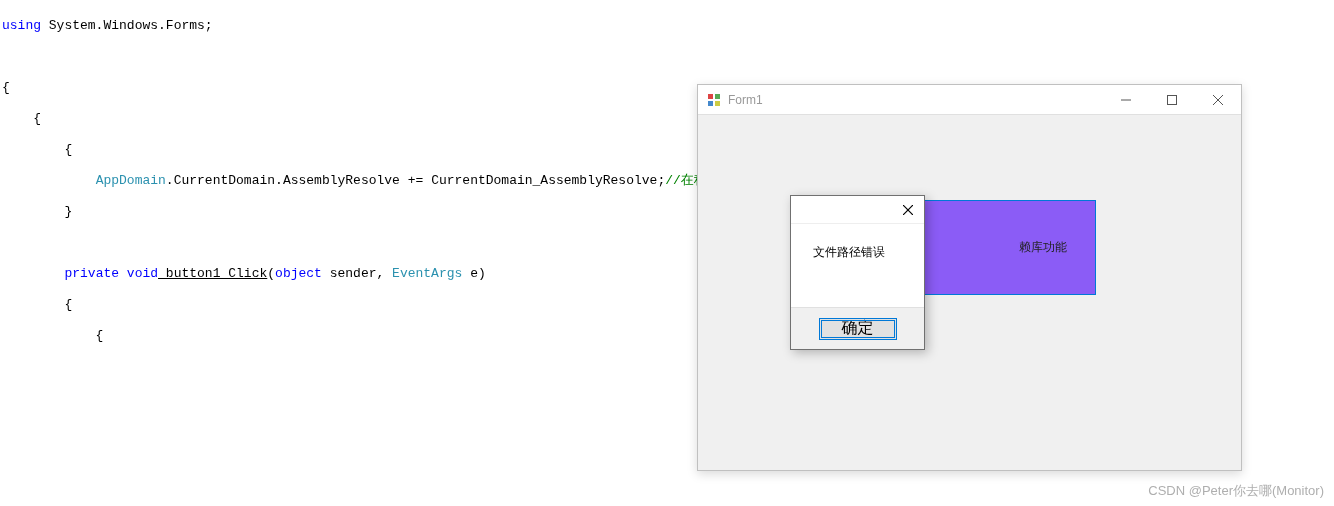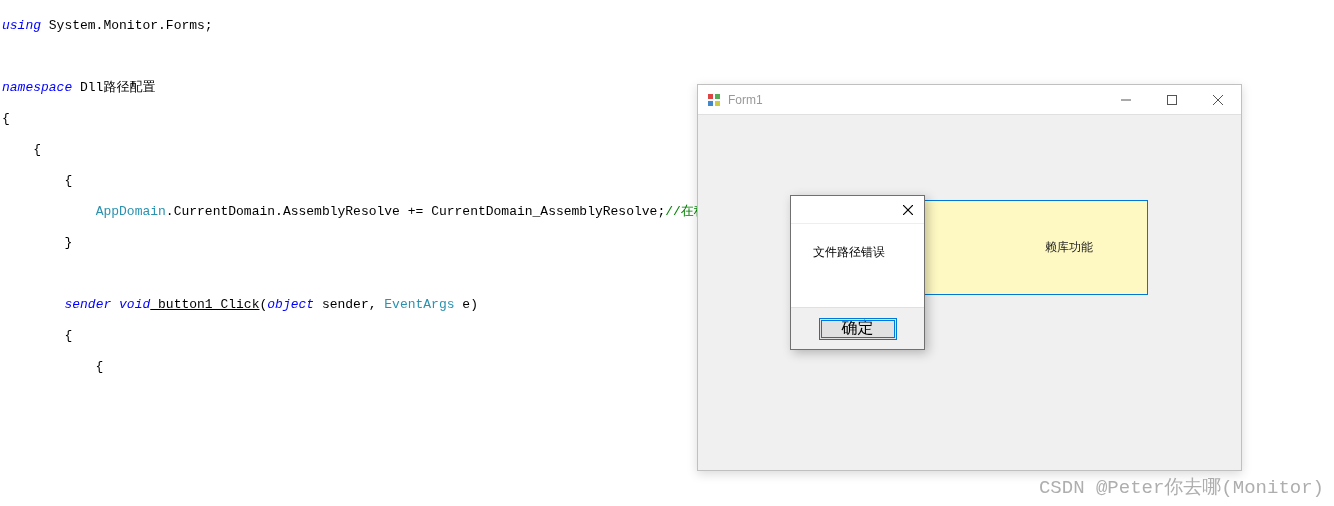--- a/index.html
+++ b/index.html
@@ -11,21 +11,21 @@
     font-size: 13px;
     position: relative;
     overflow: hidden;
   }
   .code-editor {
     padding: 2px 0 0 2px;
     line-height: 15.5px;
     white-space: pre;
     color: #000;
   }
-  .kw { color: #0000ff; font-style: italic; }
+  .kw { color: #0000ff; }
   .type { color: #2b91af; }
   .cm { color: #008000; }
   .underline { text-decoration: underline; font-family: Liberation Mono, monospace; }
 
   .window {
     position: absolute;
     left: 697px;
     top: 84px;
     width: 545px;
     height: 387px;
@@ -61,24 +61,24 @@
 
   .client {
     position: relative;
     height: calc(100% - 30px);
     background: #f0f0f0;
   }
   .big-btn {
     position: absolute;
     left: 92px;
     top: 85px;
-    width: 358px;
+    width: 306px;
     height: 95px;
     border: 1px solid #0078d7;
-    background: #fef9c3;
+    background: #8b5cf6;
     display: flex;
     align-items: center;
     justify-content: center;
     color: #222;
     font-size: 12px;
     font-family: "Microsoft YaHei", sans-serif;
   }
 
   .msgbox {
     position: absolute;
@@ -132,38 +132,37 @@
     justify-content: center;
     font-size: 16px;
     font-family: "Microsoft YaHei", sans-serif;
   }
 
   .watermark {
     position: absolute;
     right: 10px;
     bottom: 6px;
     color: rgba(120,120,120,0.6);
-    font-family: Liberation Mono, monospace;
-    font-size: 19px;
+    font-family: Liberation Sans, sans-serif;
+    font-size: 13px;
   }
 </style>
 </head>
 <body>
 
 <div class="code-editor">
-<div><span class="kw">using</span><span> System.Monitor.Forms;</span></div>
+<div><span class="kw">using</span><span> System.Windows.Forms;</span></div>
 <div> </div>
-<div><span class="kw">namespace</span><span> Dll路径配置</span></div>
 <div><span>{</span></div>
 <div><span>    {</span></div>
 <div><span>        {</span></div>
 <div><span>            </span><span class="type">AppDomain</span><span>.</span><span>CurrentDomain</span><span>.</span><span>AssemblyResolve</span><span> += </span><span>CurrentDomain_AssemblyResolve</span><span>;</span><span class="cm">//在程序调用dll前绑定这</span></div>
 <div><span>        }</span></div>
 <div> </div>
-<div><span>        </span><span class="kw">sender</span><span class="kw"> void</span><span class="underline"><span> button1_Click</span></span><span>(</span><span class="kw">object</span><span> sender, </span><span class="type">EventArgs</span><span> e)</span></div>
+<div><span>        </span><span class="kw">private</span><span class="kw"> void</span><span class="underline"><span> button1_Click</span></span><span>(</span><span class="kw">object</span><span> sender, </span><span class="type">EventArgs</span><span> e)</span></div>
 <div><span>        {</span></div>
 <div><span>            {</span></div>
 
 
 
 
 
 
 
 

